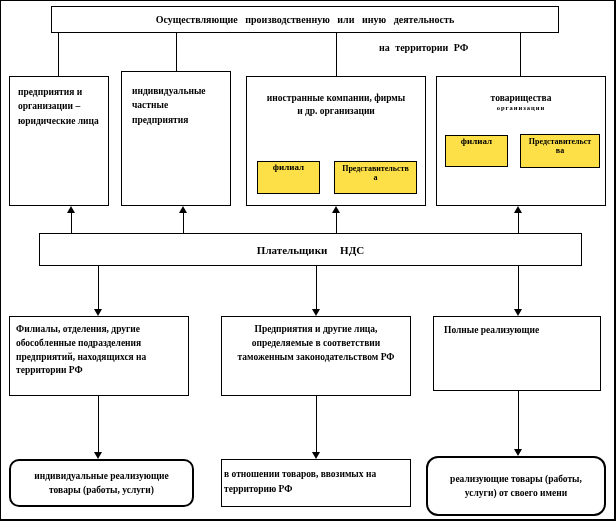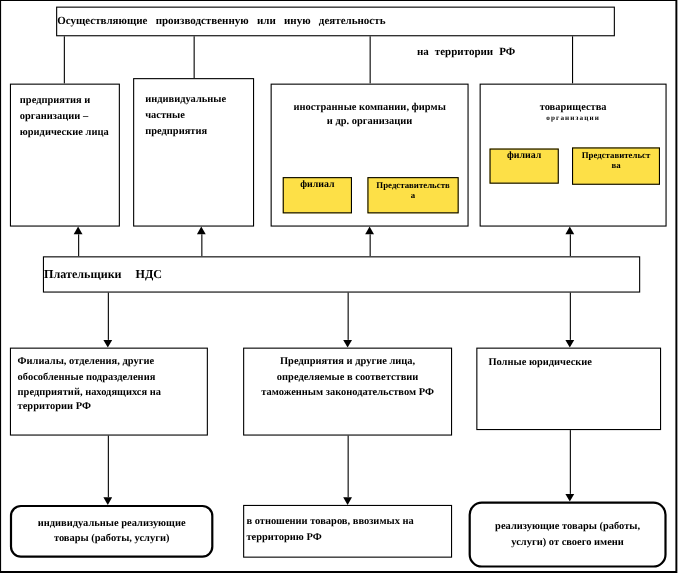--- a/index.html
+++ b/index.html
@@ -18,21 +18,21 @@
     border-bottom-width: 2px;
     overflow: hidden;
   }
   .box {
     position: absolute;
     background: #fff;
     border: 1px solid #000;
     font-weight: bold;
     color: #000;
   }
-  .flexc { display: flex; align-items: center; }
+  .flexc { display: flex; align-items: center; justify-content: center; }
 
   .title-box { left: 50px; top: 5px; width: 508px; height: 27px; font-size: 10px; word-spacing: 5px; text-align: center; }
   .territory-note { position: absolute; left: 378px; top: 41px; font-size: 10px; font-weight: bold; word-spacing: 3px; }
 
   .box-a { left: 8px; top: 75px; width: 100px; height: 130px; font-size: 9.5px; line-height: 1.5; padding: 8px 2px 0 8px; }
   .box-b { left: 120px; top: 70px; width: 110px; height: 135px; font-size: 9.5px; line-height: 1.5; padding: 12px 4px 0 10px; }
 
   .box-c { left: 245px; top: 75px; width: 180px; height: 130px; }
   .box-c .grp-label { position: absolute; top: 15px; left: 0; right: 0; text-align: center; font-size: 9.5px; line-height: 1.4; padding: 0 16px; }
   .box-c .sub-branch { position: absolute; left: 10px; top: 84px; width: 63px; height: 33px; font-size: 9px; }
@@ -134,21 +134,21 @@
 
   <div class="box box-e">
     <span>Филиалы, отделения, другие обособленные подразделения предприятий, находящихся на территории РФ</span>
   </div>
 
   <div class="box box-f">
     <span>Предприятия и другие лица, определяемые в соответствии таможенным законодательством РФ</span>
   </div>
 
   <div class="box box-g">
-    <span>Полные юридические</span>
+    <span>Полные реализующие</span>
   </div>
 
   <div class="vline" style="left:97px;top:395px;height:56px"></div>
   <div class="arrow-down" style="left:93px;top:451px"></div>
 
   <div class="vline" style="left:315px;top:395px;height:56px"></div>
   <div class="arrow-down" style="left:311px;top:451px"></div>
 
   <div class="vline" style="left:517px;top:390px;height:58px"></div>
   <div class="arrow-down" style="left:513px;top:448px"></div>

